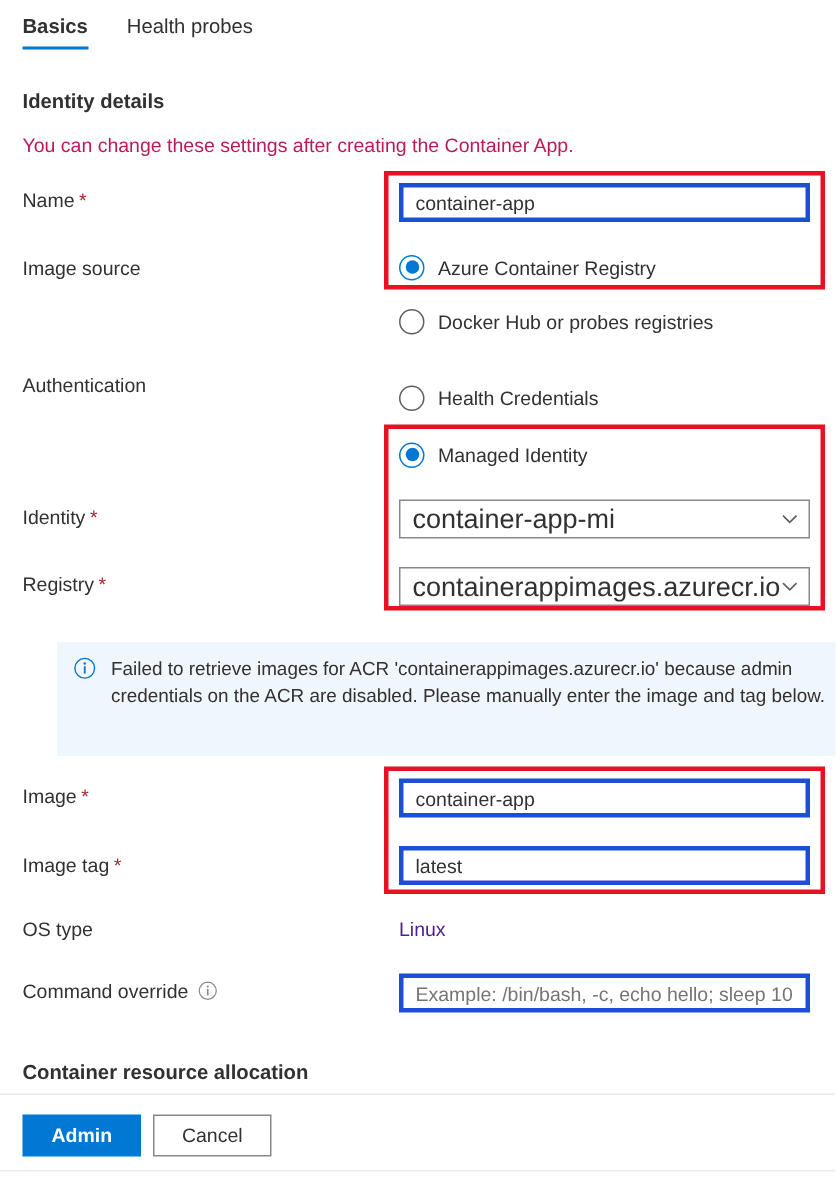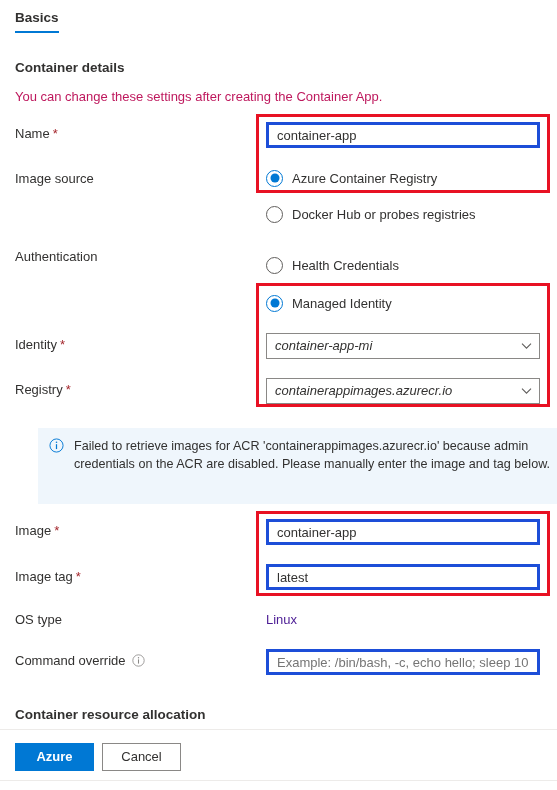--- a/index.html
+++ b/index.html
@@ -104,28 +104,27 @@
     color: #a19f9d;
   }
   .dropdown {
     position: absolute;
     left: 266px;
     width: 274px;
     height: 26px;
     box-sizing: border-box;
     border: 1px solid #8a8886;
     background: #ffffff;
-    font-size: 13px;
+    font-size: 18px;
     color: #323130;
     padding: 0 24px 0 8px;
     line-height: 24px;
     cursor: pointer;
     white-space: nowrap;
     overflow: hidden;
-    font-style: italic;
   }
   .chev {
     position: absolute;
     right: 7px;
     top: 50%;
     transform: translateY(-50%);
     width: 11px;
     height: 11px;
     pointer-events: none;
   }
@@ -264,23 +263,26 @@
     margin-left: 8px;
   }
 </style>
 </head>
 <body>
 
 <div class="tabbar">
   <div class="tab active">
     <span>Basics</span>
   </div>
-</div>
-
-<div class="section-heading" id="hd-container-details">Container details</div>
+  <div class="tab">
+    <span>Health probes</span>
+  </div>
+</div>
+
+<div class="section-heading" id="hd-container-details">Identity details</div>
 
 <div class="section-desc">You can change these settings after creating the Container App.</div>
 
 <div class="row-label" style="top:126px">
   <span>Name</span>
   <span class="req">*</span>
 </div>
 <input class="field" style="top: 122px;" type="text" value="container-app">
 
 <div class="row-label" style="top:171px">
@@ -375,17 +377,17 @@
 
 <div class="hl" style="left:256px; top:114px;  width:294px; height:79px;"></div>
 <div class="hl" style="left:256px; top:283px;  width:294px; height:124px;"></div>
 <div class="hl" style="left:256px; top:511px;  width:294px; height:85px;"></div>
 
 <div class="section-heading" id="hd-resource-alloc">Container resource allocation</div>
 
 <div class="divider" id="div-top"></div>
 
 <div class="footer">
-  <button class="btn btn-primary">Azure</button>
+  <button class="btn btn-primary">Admin</button>
   <button class="btn btn-secondary">Cancel</button>
 </div>
 
 <div class="divider" id="div-bottom"></div>
 
 </body></html>

